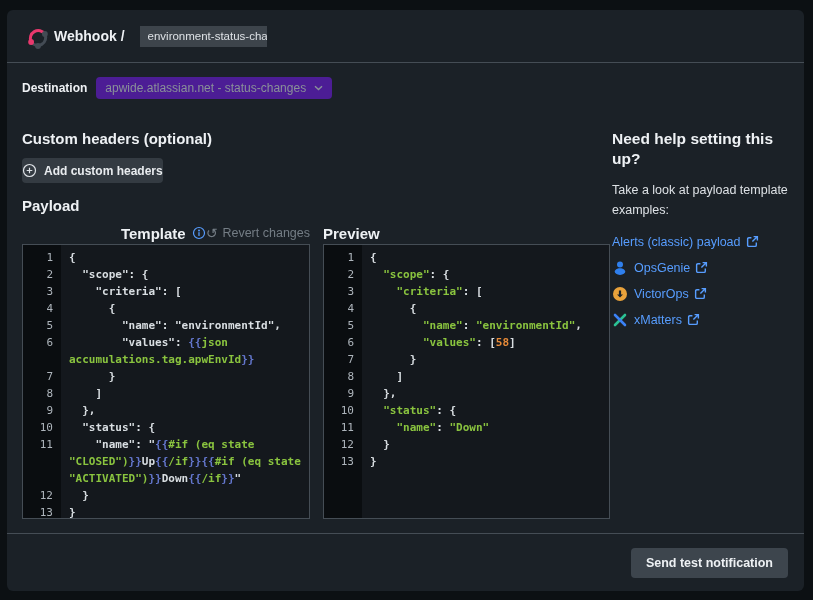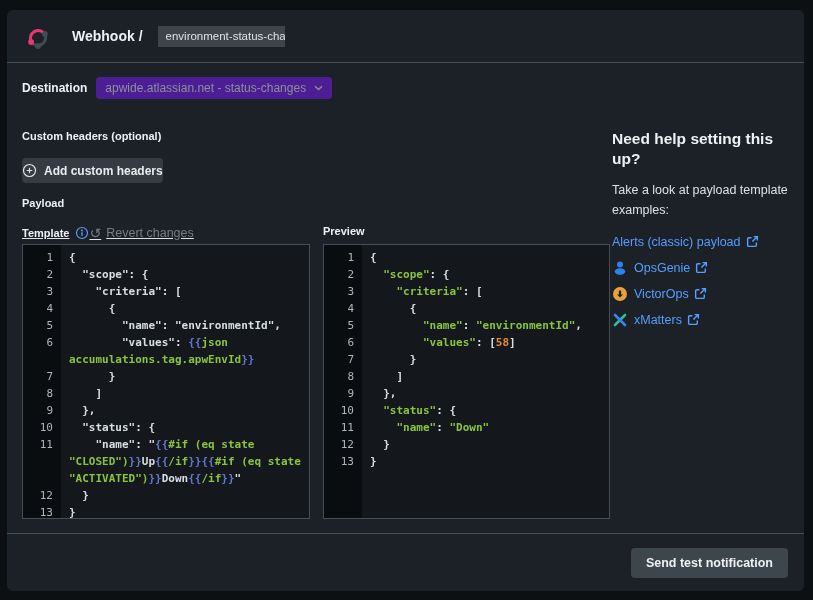--- a/index.html
+++ b/index.html
@@ -18,57 +18,57 @@
     color:#dfe3e7;
     position:relative;
   }
   .panel{
     position:absolute;left:7px;top:10px;width:797px;height:581px;
     background:#1b2127;border-radius:6px;
   }
   
   .hdr{position:absolute;left:0;top:0;width:100%;height:52px;display:flex;align-items:center;padding-left:15px}
   .logo{width:32px;height:34px;display:inline-flex;flex:0 0 32px}
-  .title{font-size:14px;font-weight:bold;color:#eef1f4;margin-left:18px}
+  .title{font-size:14px;font-weight:bold;color:#eef1f4;margin-left:0}
   .badge{
     margin-left:15px;width:127px;height:21px;line-height:21px;
     background:#3d444b;border-radius:0;padding:0 8px;
     font-size:11.5px;color:#dde1e5;white-space:nowrap;overflow:hidden;
   }
   .divider{position:absolute;left:0;width:100%;height:1px;background:#454d55}
   .hdr-div{top:52px}
   .foot-div{top:523px}
   
   .dest-row{position:absolute;left:15px;top:67px;display:flex;align-items:center;gap:9px}
   .lbl{font-size:12px;font-weight:bold;color:#eef1f4}
   .dropdown{
     height:22px;background:#4c1d95;border-radius:4px;display:inline-flex;
     align-items:center;gap:8px;padding:0 9px;cursor:pointer;
   }
   .dropdown span{font-size:12px;color:#8a9199;white-space:nowrap}
   
-  .sec-lbl{font-size:11px;font-weight:bold;color:#eef1f4}
+  .sec-lbl{font-size:15px;font-weight:bold;color:#eef1f4}
   .ch-lbl{position:absolute;left:15px;top:120px}
   .payload-lbl{position:absolute;left:15px;top:187px}
   .preview-lbl{position:absolute;left:316px;top:215px}
   
   .btn{border:none;cursor:pointer;font-family:"Liberation Sans",sans-serif}
   .add-btn{
     position:absolute;left:15px;top:148px;height:25px;background:#343b42;
     border-radius:4px;color:#e9ecef;font-size:12px;font-weight:bold;
     display:inline-flex;align-items:center;gap:7px;padding:0 0;
   }
   .send-btn{
     position:absolute;right:16px;top:538px;height:30px;background:#3d454d;
     border-radius:4px;color:#eef1f4;font-size:12.5px;font-weight:bold;padding:0 15px;margin-left:48px;
   }
   
   .tpl-hdr{
     position:absolute;left:15px;top:214px;width:288px;height:18px;
-    display:flex;align-items:center;justify-content:flex-start;text-decoration:underline;
+    display:flex;align-items:center;justify-content:flex-end;
   }
   .tpl-hdr .left{display:inline-flex;align-items:center;gap:6px}
   .revert{display:inline-flex;align-items:center;gap:5px;color:#747d85;font-size:12.5px;cursor:pointer}
   .revert-ic{font-family:"DejaVu Sans",sans-serif;font-size:14px;line-height:14px;color:#747d85}
   
   .editor{
     position:absolute;top:234px;height:275px;background:#14181d;
     border:1px solid #454d55;overflow:hidden;
   }
   .tpl-editor{left:15px;width:288px}

